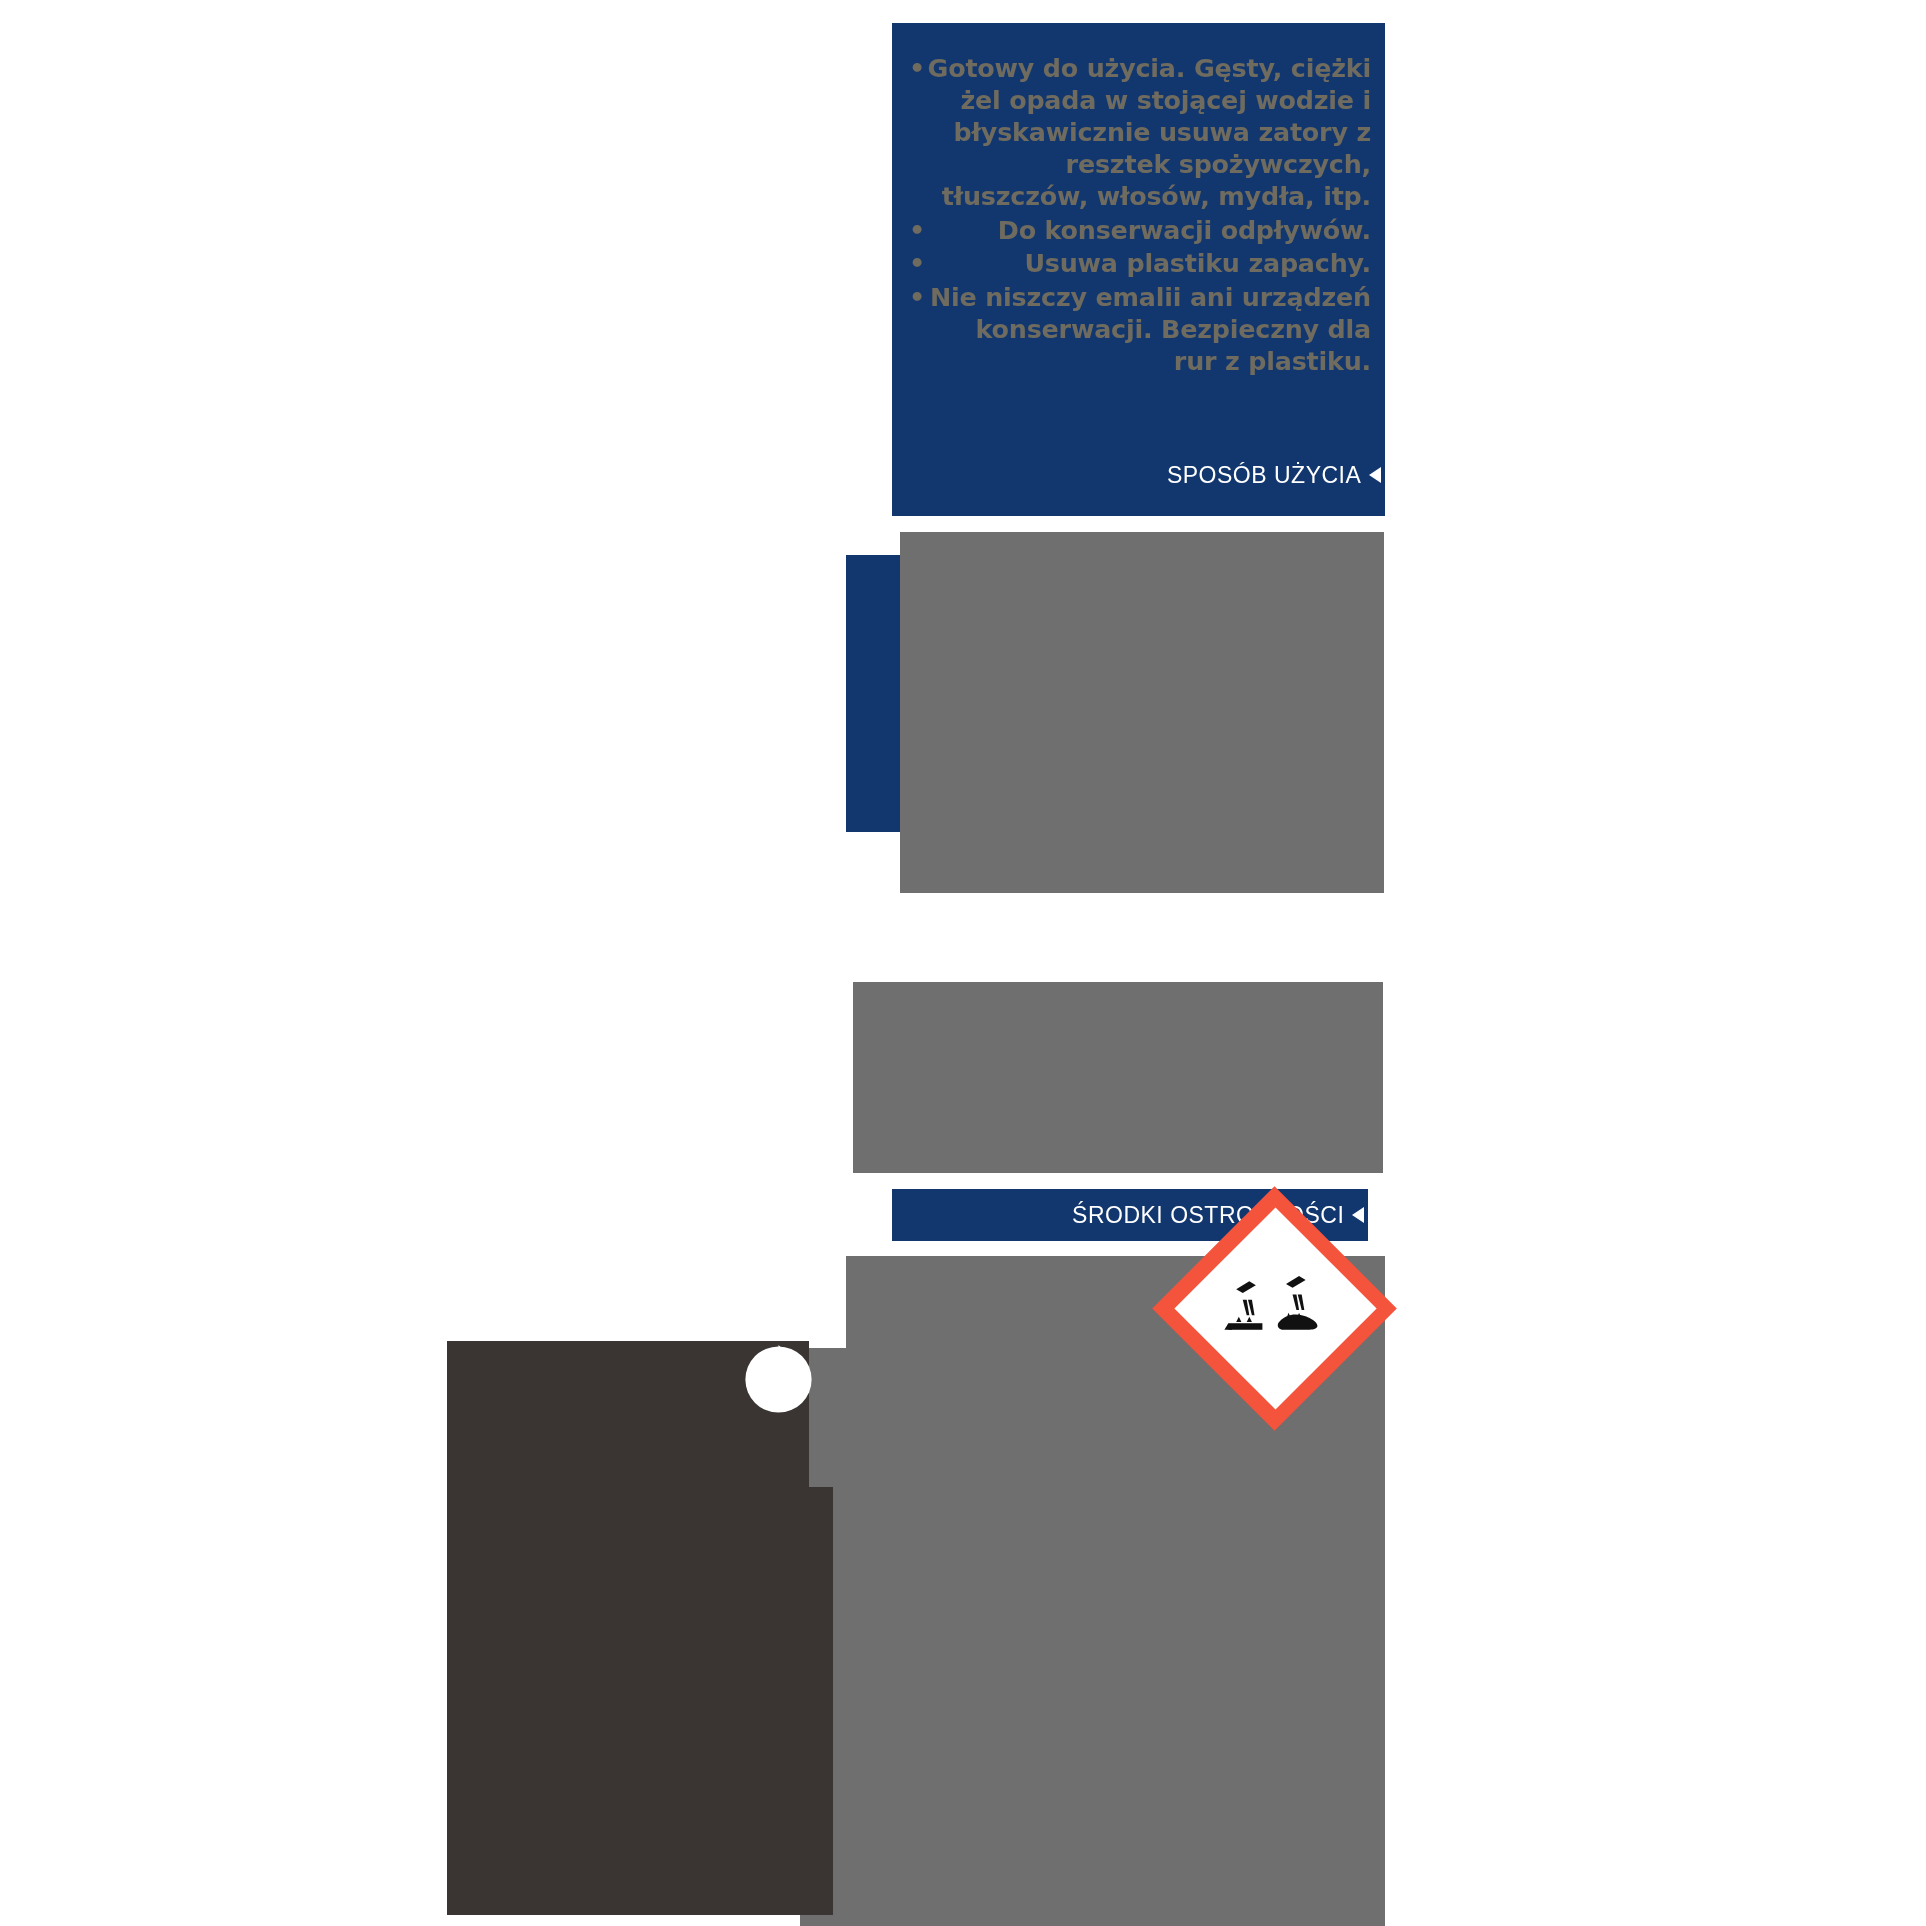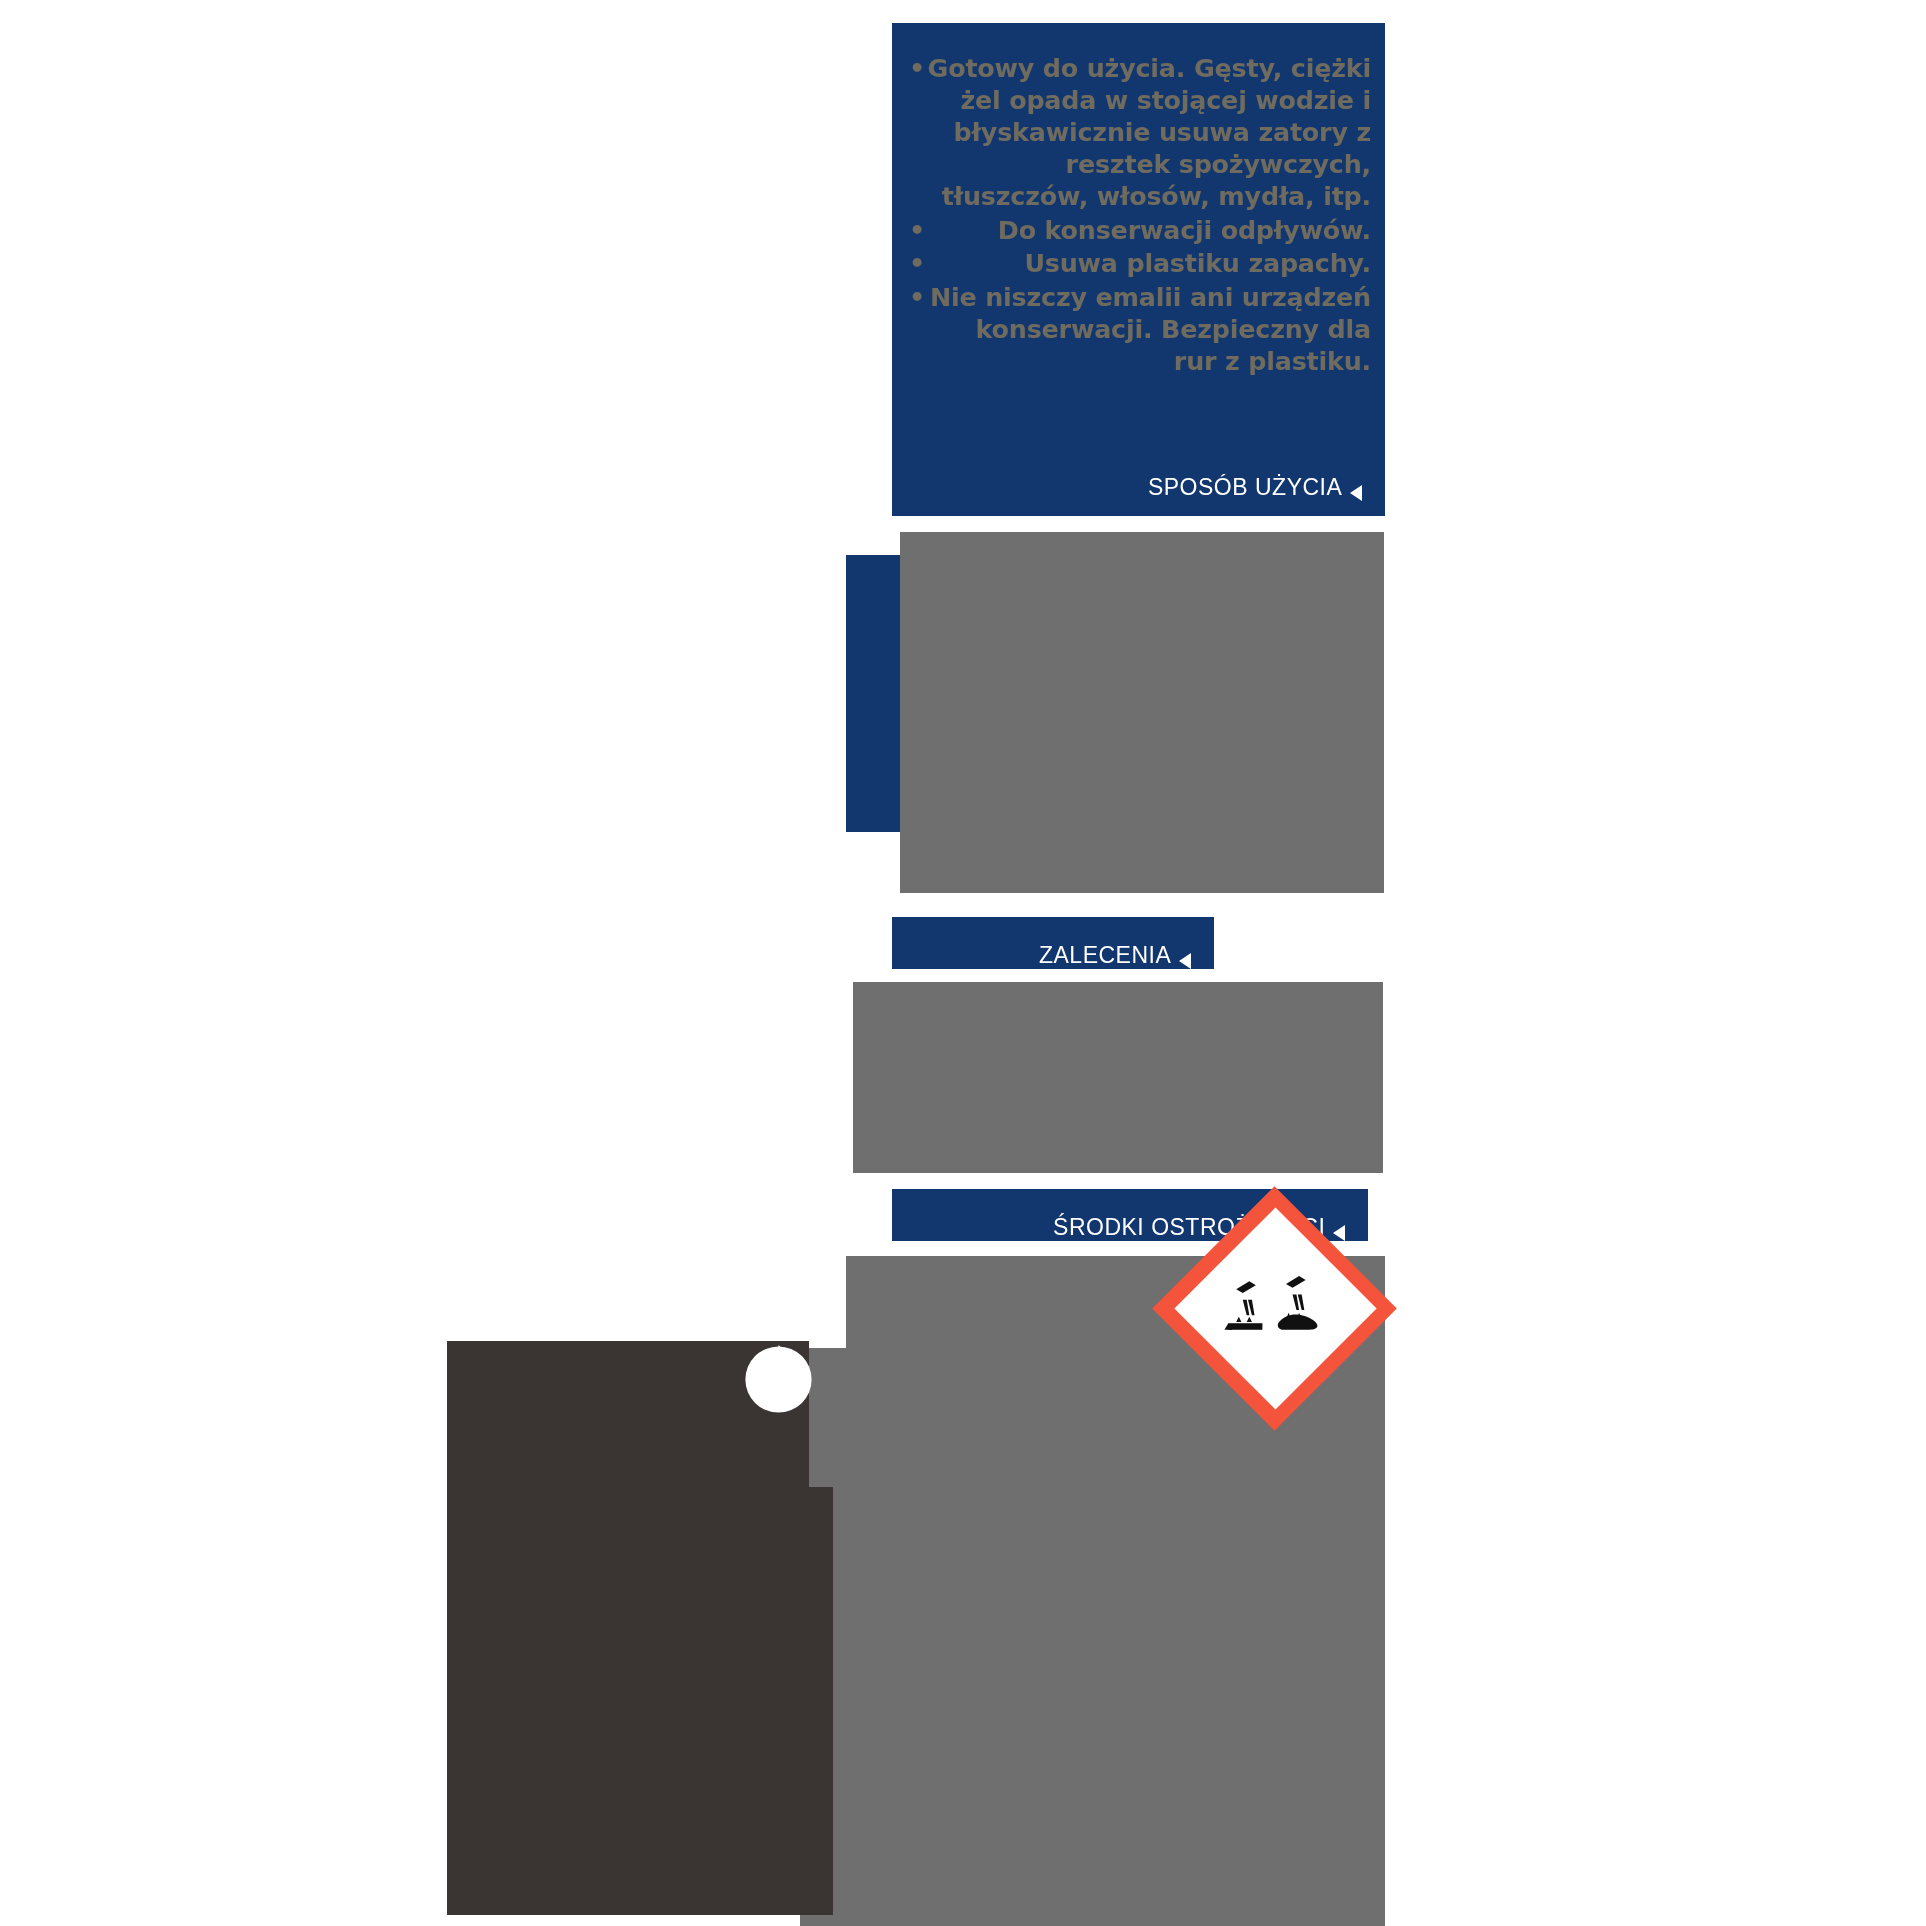--- a/index.html
+++ b/index.html
@@ -65,23 +65,23 @@
 
   
   .section-bar {
     position: absolute;
     background: #12376f;
     color: #ffffff;
     font-family: "Liberation Sans", sans-serif;
     font-size: 23px;
     letter-spacing: 0.5px;
     display: flex;
-    align-items: flex-end;
+    align-items: center;
     justify-content: flex-end;
-    padding-right: 23px;
+    padding-right: 4px;
     box-sizing: border-box;
   }
   .section-bar .arrow {
     display: inline-block;
     width: 0;
     height: 0;
     margin-left: 7.7px;
     border-top: 8.5px solid transparent;
     border-bottom: 8.5px solid transparent;
     border-right: 12.3px solid #ffffff;
@@ -248,24 +248,20 @@
   </div>
 
   <div class="blue-block" id="blue-tab"></div>
 
   <div class="section-bar" id="bar-uzycia">
     <span>SPOSÓB UŻYCIA</span>
     <span class="arrow"></span>
   </div>
   <div class="grey-block" id="grey-uzycia"></div>
 
-  <div class="section-bar" id="bar-zalecenia">
-    <span>ZALECENIA</span>
-    <span class="arrow"></span>
-  </div>
   <div class="grey-block" id="grey-zalecenia"></div>
 
   <div class="section-bar" id="bar-ostroznosci">
     <span>ŚRODKI OSTROŻNOŚCI</span>
     <span class="arrow"></span>
   </div>
   <div class="grey-block" id="grey-ostroznosci"></div>
   <div class="grey-block" id="grey-ostroznosci2"></div>
 
 </div>

